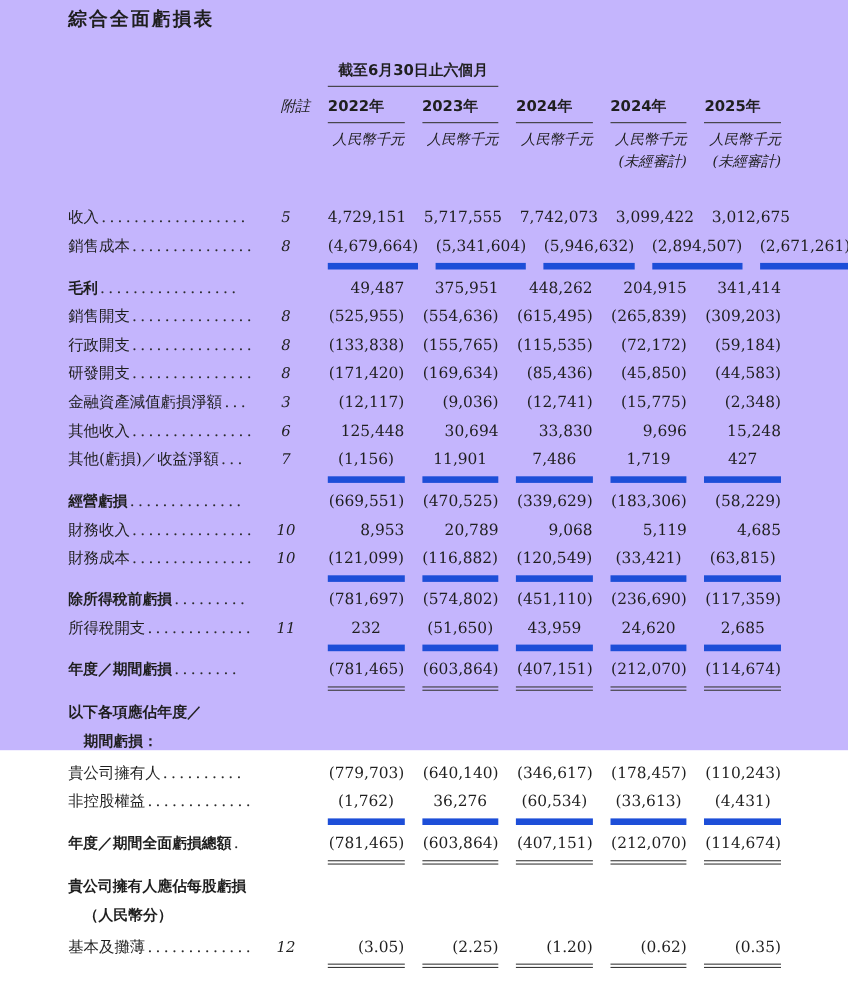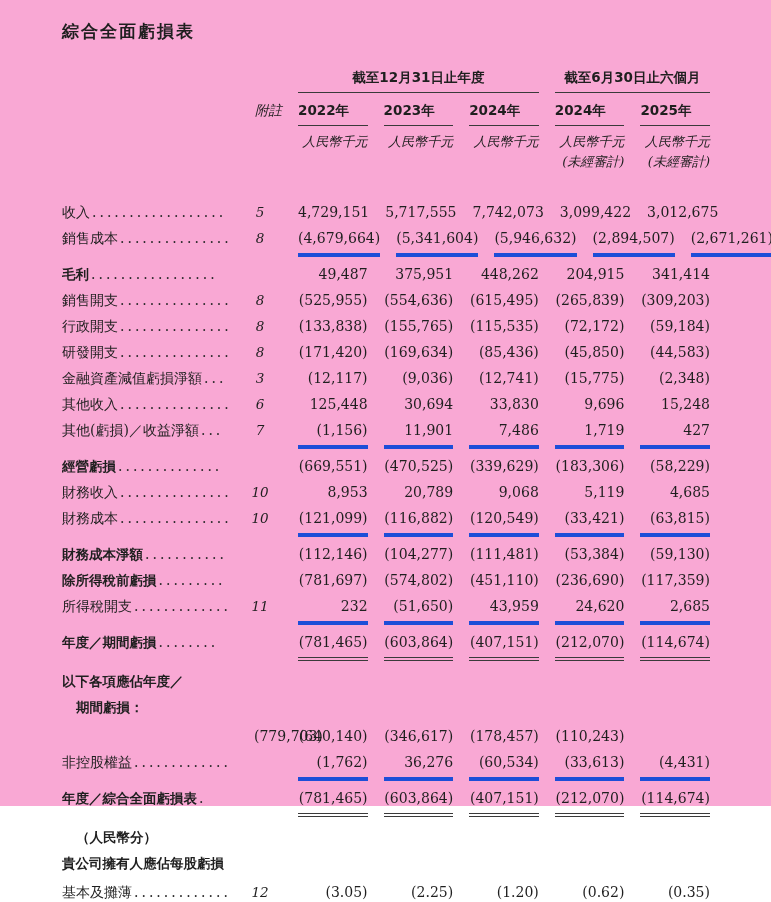--- a/index.html
+++ b/index.html
@@ -3,21 +3,21 @@
 <meta charset="utf-8">
 <style>
   * { margin:0; padding:0; box-sizing:border-box; }
   html,body { background:#fff; }
   body {
     width:771px; height:902px;
     font-family:"DejaVu Serif","Liberation Serif",serif;
     color:#1f1f1f;
     overflow:hidden;
   }
-  .page { width:771px; height:806px; padding:20px 61px 0 62px; background:#f9a8d4; }
+  .page { width:771px; height:682px; padding:6px 61px 0 62px; background:#c4b5fd; }
   .title {
     font-size:17px; font-weight:bold; letter-spacing:2px;
     margin-bottom:26px;
     font-family:"DejaVu Sans","Liberation Sans",sans-serif;
   }
   .grid { display:grid; grid-template-columns:176px 44px repeat(5,1fr); align-items:baseline; }
   .thead { margin-top:16px; }
   .gcell { padding-left:16px; }
   .gline {
     text-align:center; font-weight:bold; font-size:13.5px;
@@ -37,43 +37,40 @@
   .auditrow { margin-top:2px; }
   .tbody { margin-top:32px; }
   .row { margin-bottom:7px; font-size:14px; line-height:19px; }
   .row.gap { margin-top:8px; }
   .labcell { overflow:hidden; white-space:nowrap; }
   .lab.bold { font-weight:bold; font-family:"DejaVu Sans","Liberation Sans",sans-serif; font-size:13.5px;text-align:center; }
   .dots { letter-spacing:3px; margin-left:2px; color:#2a2a2a; }
   .notecell { text-align:center; font-style:italic; font-size:13.5px; }
   .n { padding-left:16px; }
   .v { text-align:right; font-size:14px; }
-  .v.rule-single { border-bottom:4px solid #1d4ed8; padding-bottom:5px; }
+  .v.rule-single { border-bottom:6px solid #1d4ed8; padding-bottom:5px;text-align:center; }
   .v.rule-double { border-bottom:4px double #3a3a3a; padding-bottom:5px; }
   .section { margin-top:4px; margin-bottom:7px; }
   .sline {
     font-weight:bold; font-size:13.5px; line-height:26px;
     font-family:"DejaVu Sans","Liberation Sans",sans-serif;
   }
   .sline.indent { padding-left:14px; }
 </style>
 </head>
 <body>
 
 <div class="page">
   <div class="title">綜合全面虧損表</div>
 
   <div class="thead">
 
     <div class="grid">
       <div></div>
       <div></div>
-      <div class="gcell" style="grid-column:span 3">
-        <div class="gline">截至12月31日止年度</div>
-      </div>
       <div class="gcell" style="grid-column:span 2">
         <div class="gline">截至6月30日止六個月</div>
       </div>
     </div>
 
     <div class="grid yearrow">
       <div></div>
       <div class="notehead">附註</div>
       <div class="ycell">
           <div class="yline">2022年</div>
@@ -335,39 +332,20 @@
         <div class="n">
           <div class="v rule-single">(120,549)</div>
         </div>
         <div class="n">
           <div class="v rule-single">(33,421)</div>
         </div>
         <div class="n">
           <div class="v rule-single">(63,815)</div>
         </div>
       </div>
-      <div class="grid row gap">
-        <div class="labcell"><span class="lab bold">財務成本淨額</span><span class="dots">...........</span></div>
-        <div class="notecell"></div>
-        <div class="n">
-          <div class="v">(112,146)</div>
-        </div>
-        <div class="n">
-          <div class="v">(104,277)</div>
-        </div>
-        <div class="n">
-          <div class="v">(111,481)</div>
-        </div>
-        <div class="n">
-          <div class="v">(53,384)</div>
-        </div>
-        <div class="n">
-          <div class="v">(59,130)</div>
-        </div>
-      </div>
       <div class="grid row">
         <div class="labcell"><span class="lab bold">除所得稅前虧損</span><span class="dots">.........</span></div>
         <div class="notecell"></div>
         <div class="n">
           <div class="v">(781,697)</div>
         </div>
         <div class="n">
           <div class="v">(574,802)</div>
         </div>
         <div class="n">
@@ -416,20 +394,21 @@
         </div>
         <div class="n">
           <div class="v rule-double">(114,674)</div>
         </div>
       </div>
       <div class="section">
         <div class="sline">以下各項應佔年度／</div>
         <div class="sline indent">期間虧損：</div>
       </div>
       <div class="grid row">
+        <div class="labcell"><span class="lab">貴公司擁有人</span><span class="dots">..........</span></div>
         <div class="notecell"></div>
         <div class="n">
           <div class="v">(779,703)</div>
         </div>
         <div class="n">
           <div class="v">(640,140)</div>
         </div>
         <div class="n">
           <div class="v">(346,617)</div>
         </div>
@@ -453,41 +432,41 @@
           <div class="v rule-single">(60,534)</div>
         </div>
         <div class="n">
           <div class="v rule-single">(33,613)</div>
         </div>
         <div class="n">
           <div class="v rule-single">(4,431)</div>
         </div>
       </div>
       <div class="grid row gap">
-        <div class="labcell"><span class="lab bold">年度／綜合全面虧損表</span><span class="dots">.</span></div>
+        <div class="labcell"><span class="lab bold">年度／期間全面虧損總額</span><span class="dots">.</span></div>
         <div class="notecell"></div>
         <div class="n">
           <div class="v rule-double">(781,465)</div>
         </div>
         <div class="n">
           <div class="v rule-double">(603,864)</div>
         </div>
         <div class="n">
           <div class="v rule-double">(407,151)</div>
         </div>
         <div class="n">
           <div class="v rule-double">(212,070)</div>
         </div>
         <div class="n">
           <div class="v rule-double">(114,674)</div>
         </div>
       </div>
       <div class="section">
+        <div class="sline">貴公司擁有人應佔每股虧損</div>
         <div class="sline indent">（人民幣分）</div>
-        <div class="sline">貴公司擁有人應佔每股虧損</div>
       </div>
       <div class="grid row">
         <div class="labcell"><span class="lab">基本及攤薄</span><span class="dots">.............</span></div>
         <div class="notecell">12</div>
         <div class="n">
           <div class="v rule-double">(3.05)</div>
         </div>
         <div class="n">
           <div class="v rule-double">(2.25)</div>
         </div>

